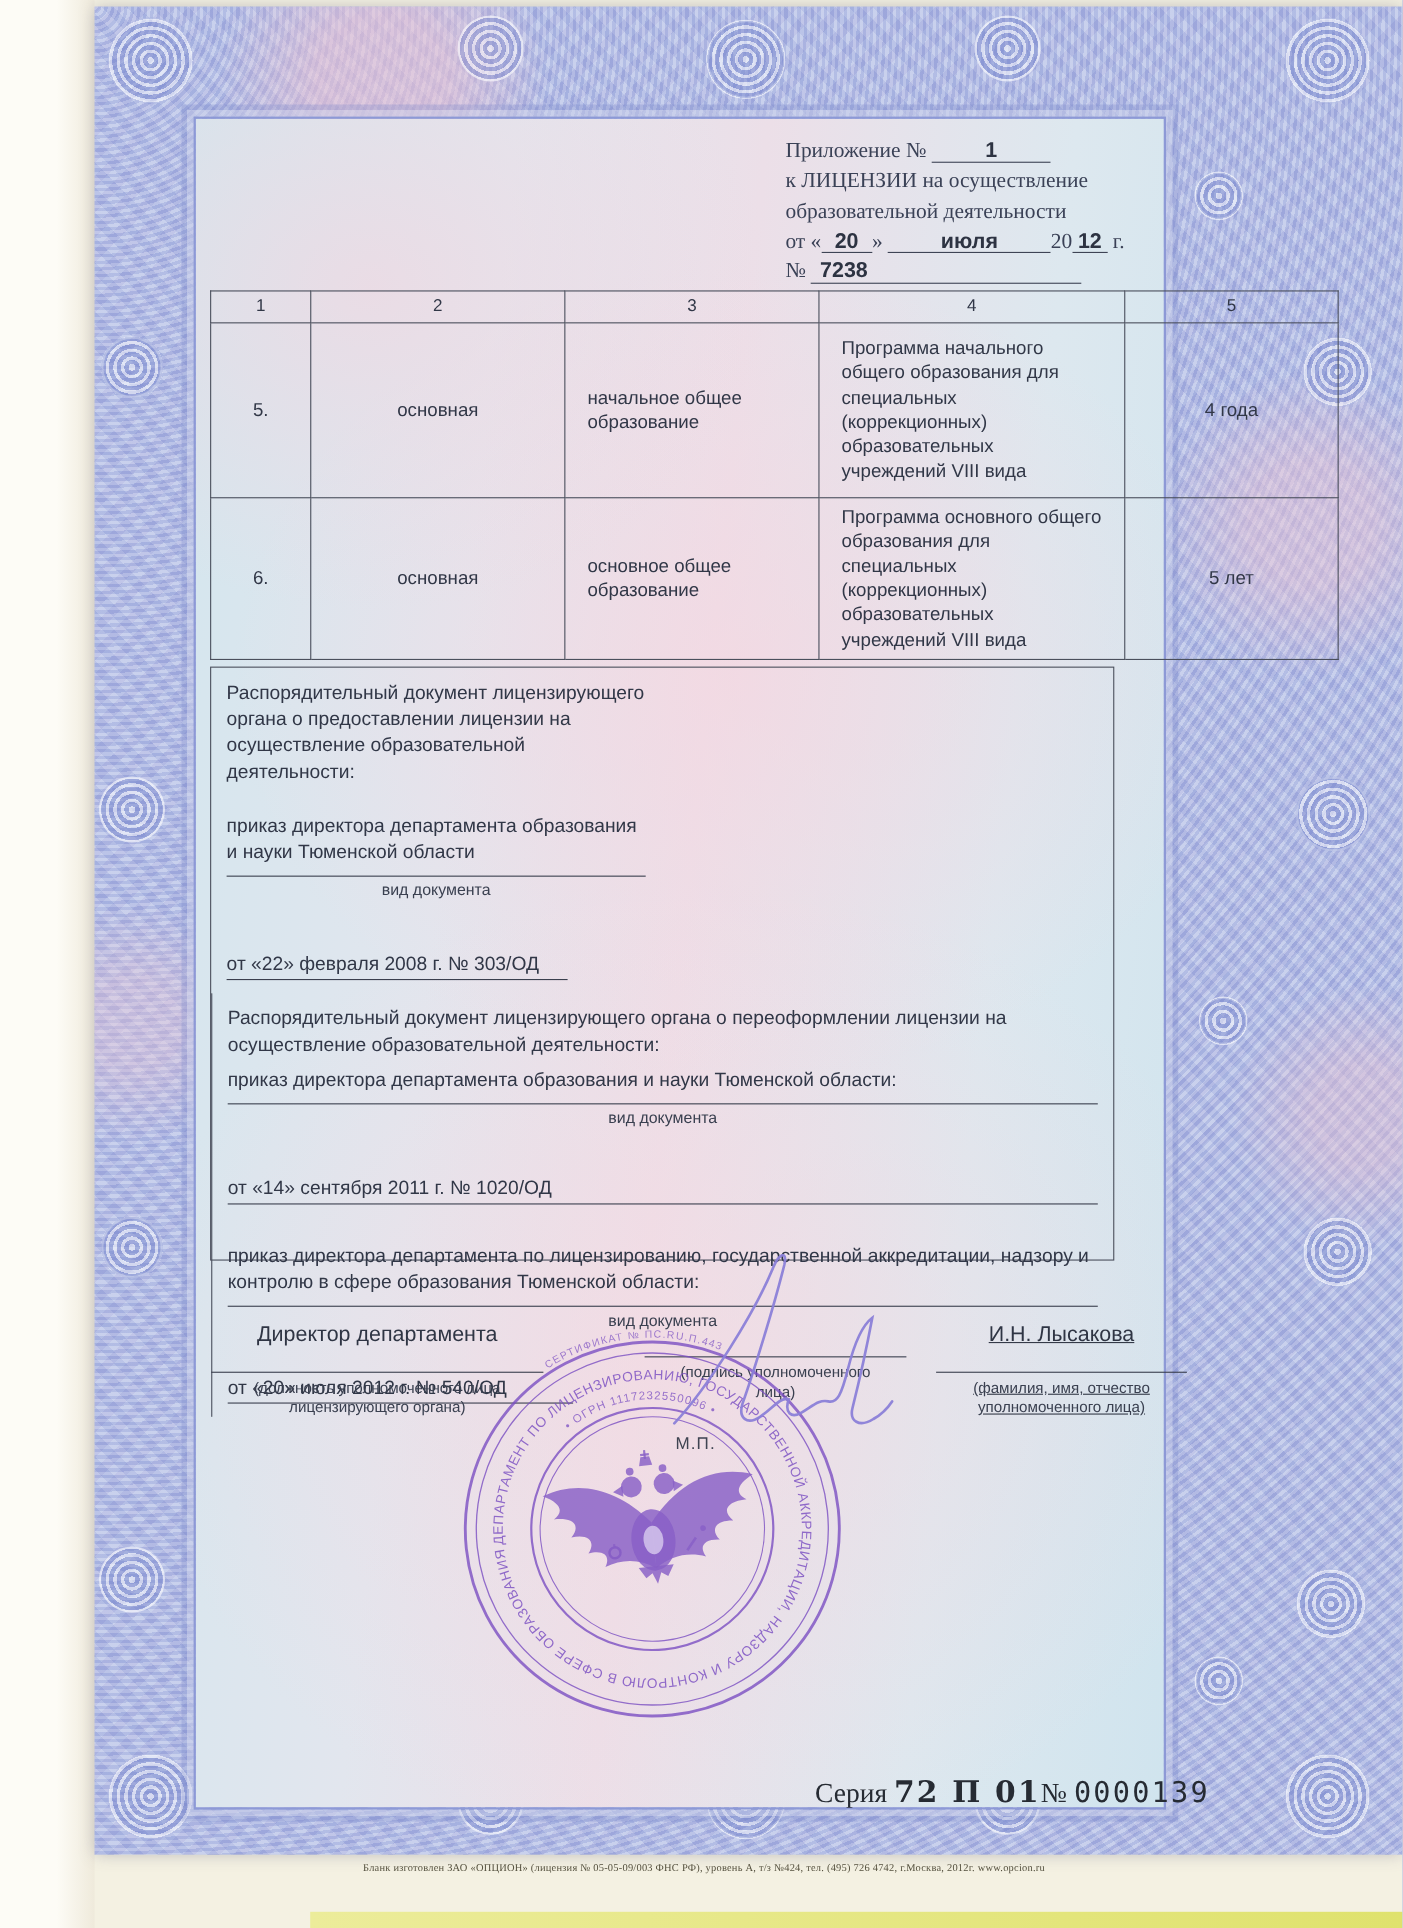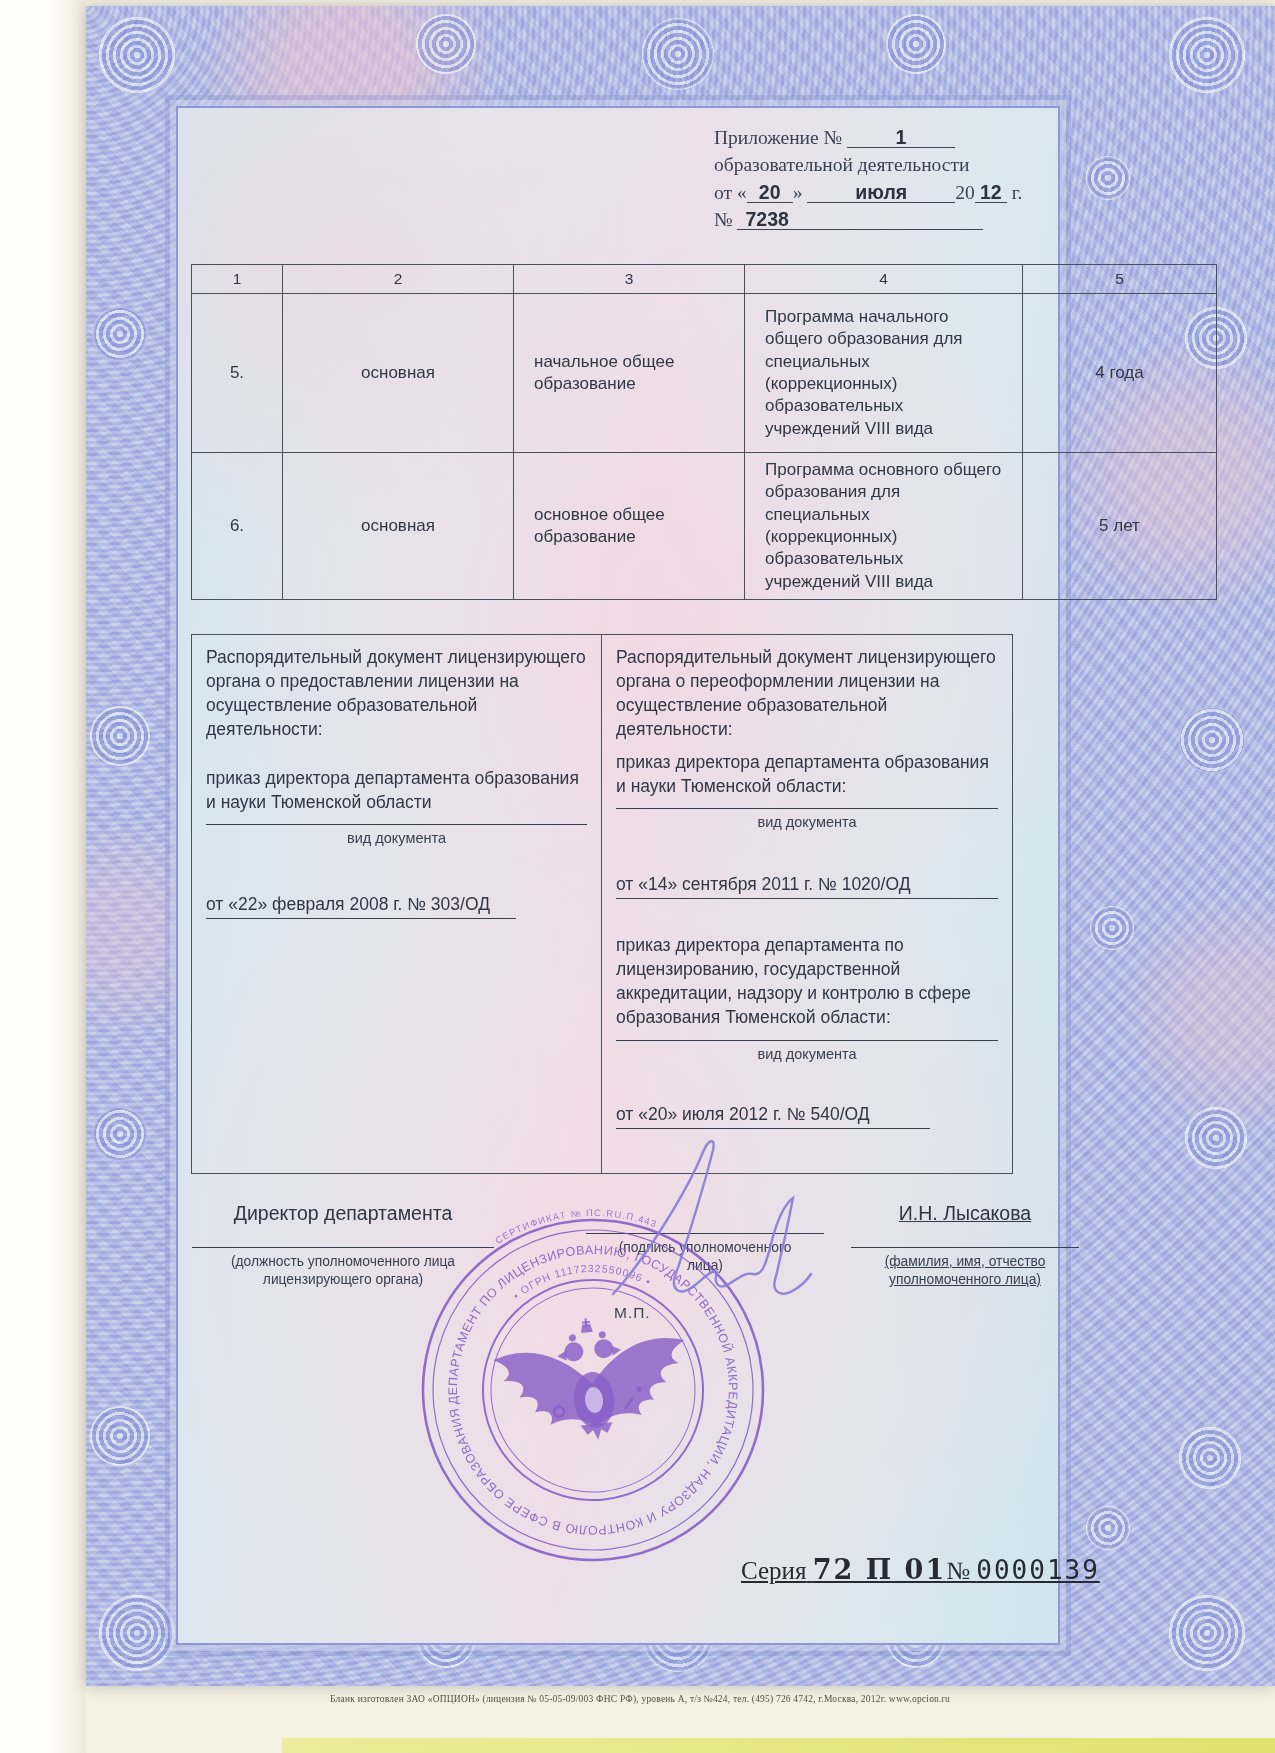--- a/index.html
+++ b/index.html
@@ -50,41 +50,41 @@
     font-size:17px;line-height:1.32;color:#313747;}
   .ptable td{border:1.6px solid #4a4f5c;vertical-align:middle;padding:4px 20px;}
   .ptable tr.head td{text-align:center;height:26px;font-size:15.5px;padding:1px;}
   .c1{width:50px;text-align:center;}
   .c2{width:190px;text-align:center;}
   .c3{width:190px;}
   .c4{width:237px;}
   .c5{width:153px;text-align:center;}
   tr.r5 td{height:150px;} tr.r6 td{height:138px;}
   
-  .orders{position:absolute;left:105px;top:628px;width:820px;height:538px;display:flex;
-    border:1.6px solid #4a4f5c;font-size:17.5px;line-height:1.38;color:#313747;}
+  .orders{position:absolute;left:105px;top:600px;width:820px;height:538px;display:flex;
+    border:1.6px solid #4a4f5c;font-size:17.5px;line-height:1.38;color:#313747;flex-direction:column;}
   .ocell{box-sizing:border-box;padding:10px 14px 12px 14px;}
   .ocell.left{width:409px;}
   .ocell.right{flex:1;border-left:1.6px solid #4a4f5c;}
   .otitle{margin-bottom:24px;}
   .docline{border-bottom:1.6px solid #3a3f4e;padding-bottom:10px;}
   .ocap{text-align:center;font-size:14.5px;margin-top:3px;color:#3a4050;}
   .odate{display:inline-block;border-bottom:1.6px solid #3a3f4e;padding:0 26px 2px 0;margin-top:44px;}
   .odate.block{display:block;padding-right:0;}
   
   .sigblock{position:absolute;text-align:center;}
   .sig-title{font-size:19.5px;color:#2f3544;padding-bottom:22px;border-bottom:1.6px solid #3a3f4e;}
   .sig-space{height:27px;border-bottom:1.6px solid #3a3f4e;}
   .sig-cap{margin-top:5px;font-size:13.8px;line-height:1.3;color:#3a4050;}
   .mp{position:absolute;left:528px;top:1298px;font-size:15.5px;color:#3f4452;z-index:4;letter-spacing:1px;}
   .stamp-svg{position:absolute;left:327px;top:1204px;z-index:5;opacity:.88;transform:rotate(-6deg);}
   .sign-svg{position:absolute;left:505px;top:1128px;z-index:6;}
   
-  .serial{position:absolute;left:655px;top:1548px;width:320px;text-align:left;white-space:nowrap;
-    font-family:"Liberation Serif", serif;font-size:25px;color:#262b33;text-decoration:underline;}
+  .serial{position:absolute;left:655px;top:1608px;width:320px;text-align:left;white-space:nowrap;
+    font-family:"Liberation Serif", serif;font-size:25px;color:#262b33;}
   .serial .ser-val{font-family:"DejaVu Serif", serif;font-weight:600;font-size:27px;letter-spacing:2px;}
   .serial .ser-num{font-family:"DejaVu Sans Mono", monospace;font-size:26px;letter-spacing:2px;}
   .fineprint{position:absolute;left:270px;top:1694px;width:740px;text-align:center;
     font-family:"Liberation Serif", serif;font-size:9.5px;color:#55513f;letter-spacing:.2px;}
 </style>
 </head>
 <body>
 
 <div class="scan-left-strip"></div>
 <div class="scan-bottom-strip"></div>
@@ -117,20 +117,21 @@
   <div class="inner">
 
     
   </div>
 
   <div class="hdr">
     <div>
       <span>Приложение №</span>
       <span class="blank fill" style="width:108px;">1</span>
     </div>
+    <div>к ЛИЦЕНЗИИ на осуществление</div>
     <div>образовательной деятельности</div>
     <div>
       <span>от «</span><span class="blank fill" style="width:46px;">20</span><span>»</span>
       <span class="blank fill" style="width:148px;">июля</span><span>20</span><span class="blank fill" style="width:32px;">12</span>
       <span>г.</span>
     </div>
     <div>
       <span>№</span>
       <span class="blank fill" style="width:238px;text-align:left;padding-left:8px;">7238</span>
     </div>

